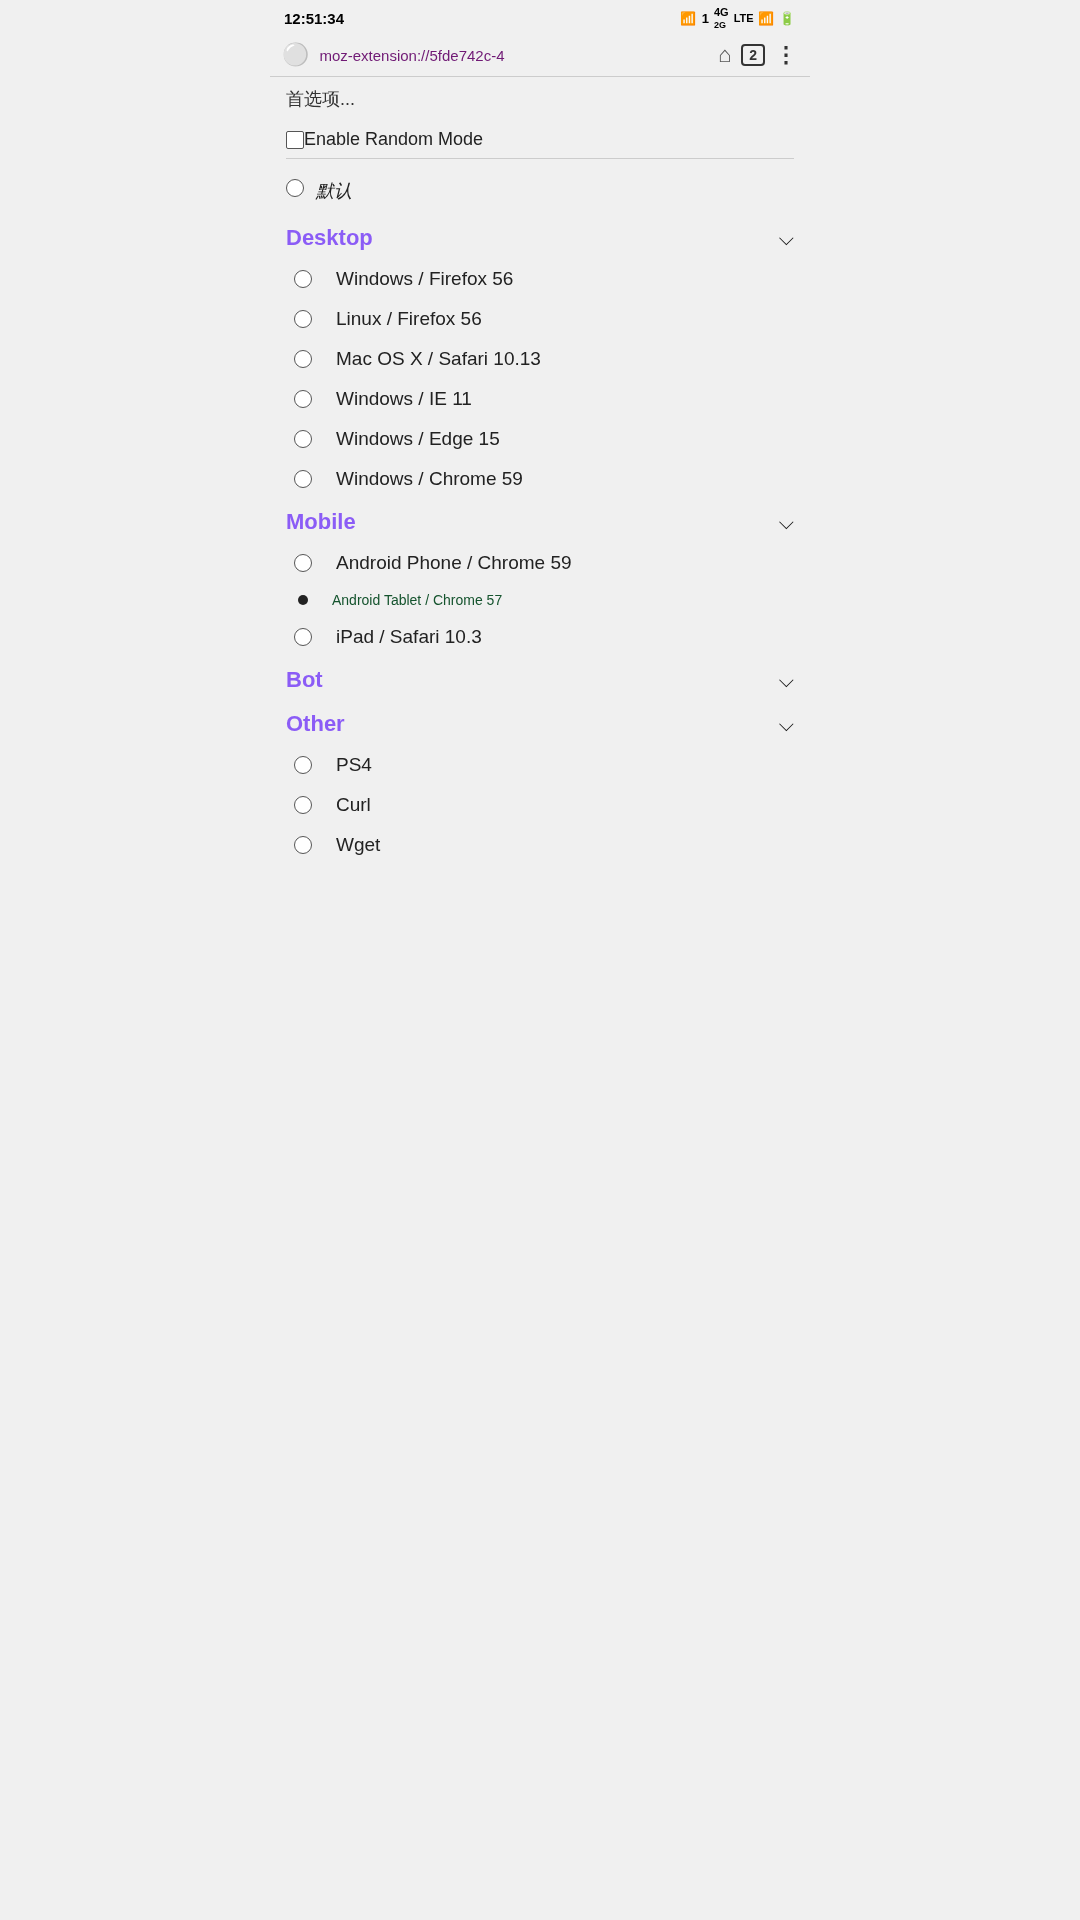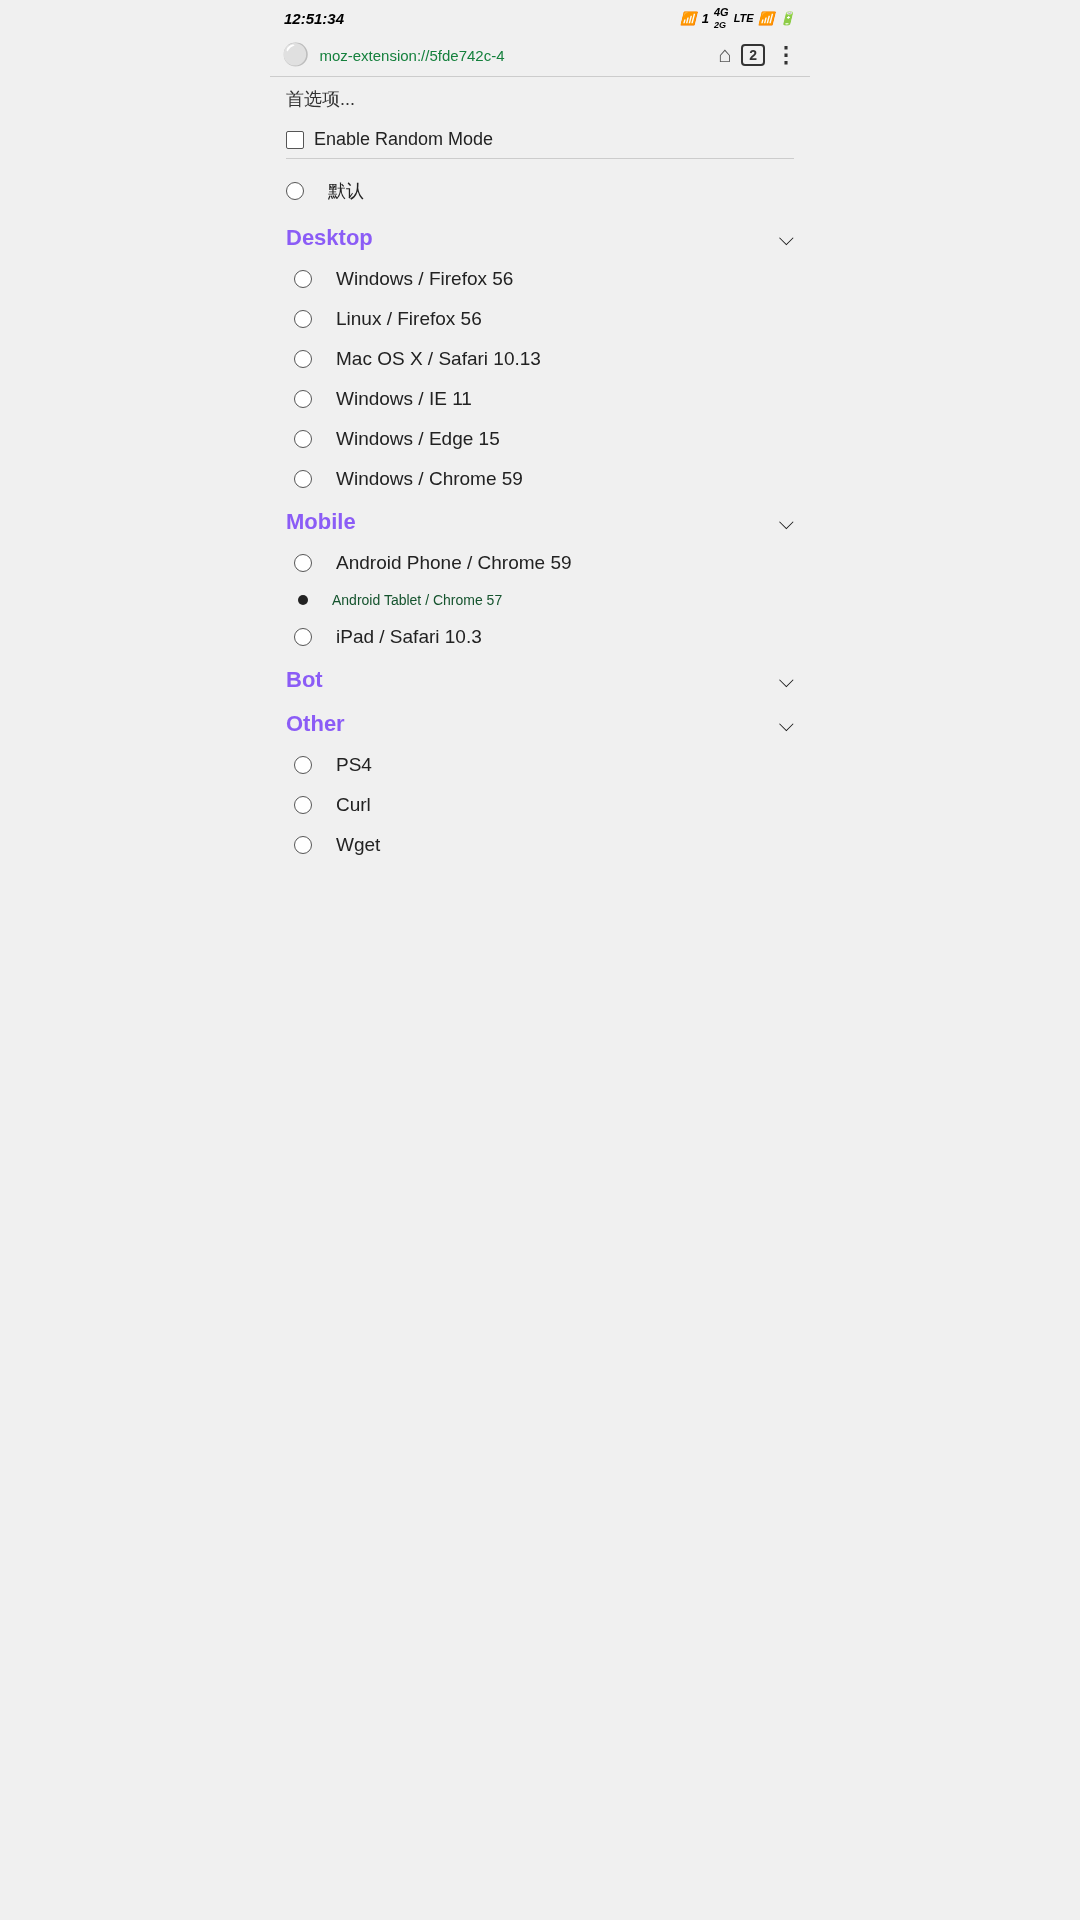--- a/index.html
+++ b/index.html
@@ -15,21 +15,20 @@
 
     
     .status-bar {
       background: #f0f0f0;
       display: flex;
       justify-content: space-between;
       align-items: center;
       padding: 6px 14px 4px 14px;
       font-size: 15px;
       font-weight: bold;
-      font-style: italic;
     }
 
     .status-right {
       display: flex;
       align-items: center;
       gap: 5px;
       font-size: 13px;
     }
 
     
@@ -43,21 +42,21 @@
     }
 
     .address-globe {
       font-size: 22px;
       color: #555;
     }
 
     .address-url {
       flex: 1;
       font-size: 15px;
-      color: #15803d;
+      color: #701a75;
       overflow: hidden;
       text-overflow: ellipsis;
       white-space: nowrap;
     }
 
     .address-home {
       font-size: 22px;
       color: #555;
     }
 
@@ -85,21 +84,20 @@
 
     .page-title {
       font-size: 18px;
       color: #333;
       margin-bottom: 10px;
     }
 
     .enable-random-row {
       display: flex;
       align-items: center;
-      gap: 10px;
       padding: 8px 0;
       border-bottom: 1px solid #ccc;
       margin-bottom: 12px;
     }
 
     .checkbox {
       width: 18px;
       height: 18px;
       border: 1.5px solid #555;
       background: #fff;
@@ -109,24 +107,24 @@
     }
 
     .enable-random-label {
       font-size: 18px;
       color: #222;
     }
 
     
     .default-row {
       display: flex;
-      align-items: center;
-      gap: 24px;
+      gap: 12px;
       padding: 8px 0;
       margin-bottom: 4px;
+      font-style: italic;
     }
 
     .radio-btn {
       width: 18px;
       height: 18px;
       border: 1.5px solid #555;
       border-radius: 50%;
       background: #fff;
       display: inline-block;
       flex-shrink: 0;

